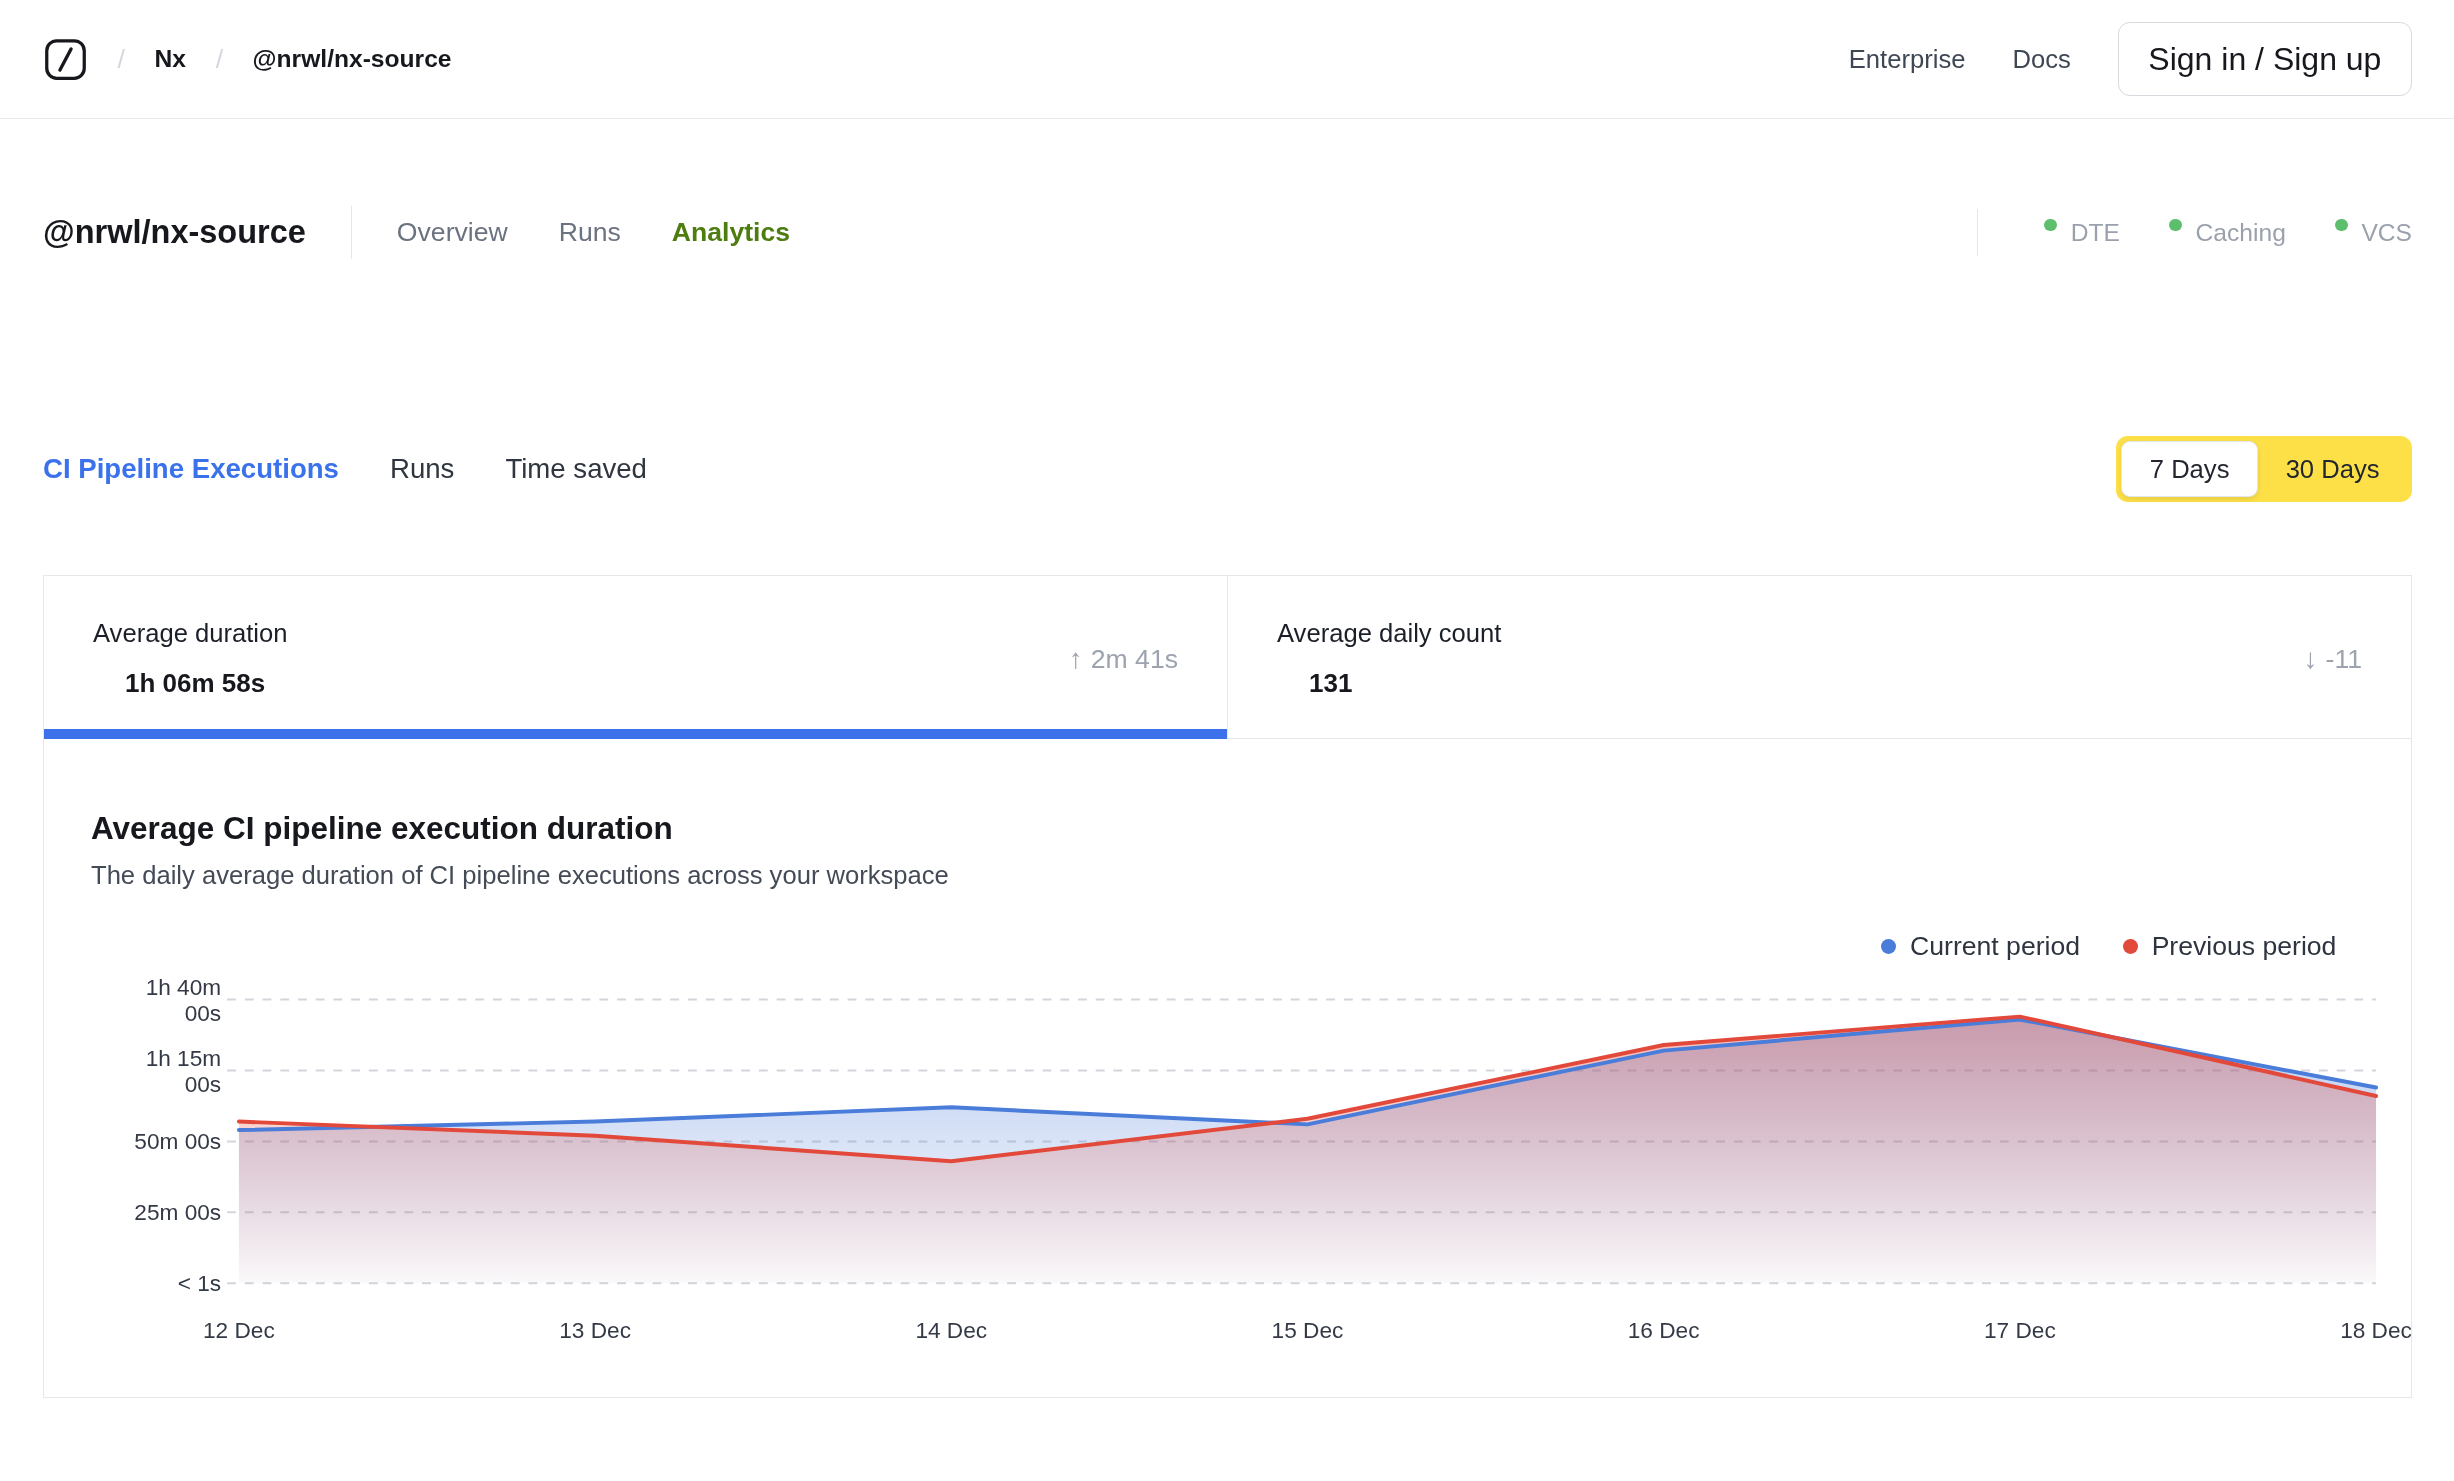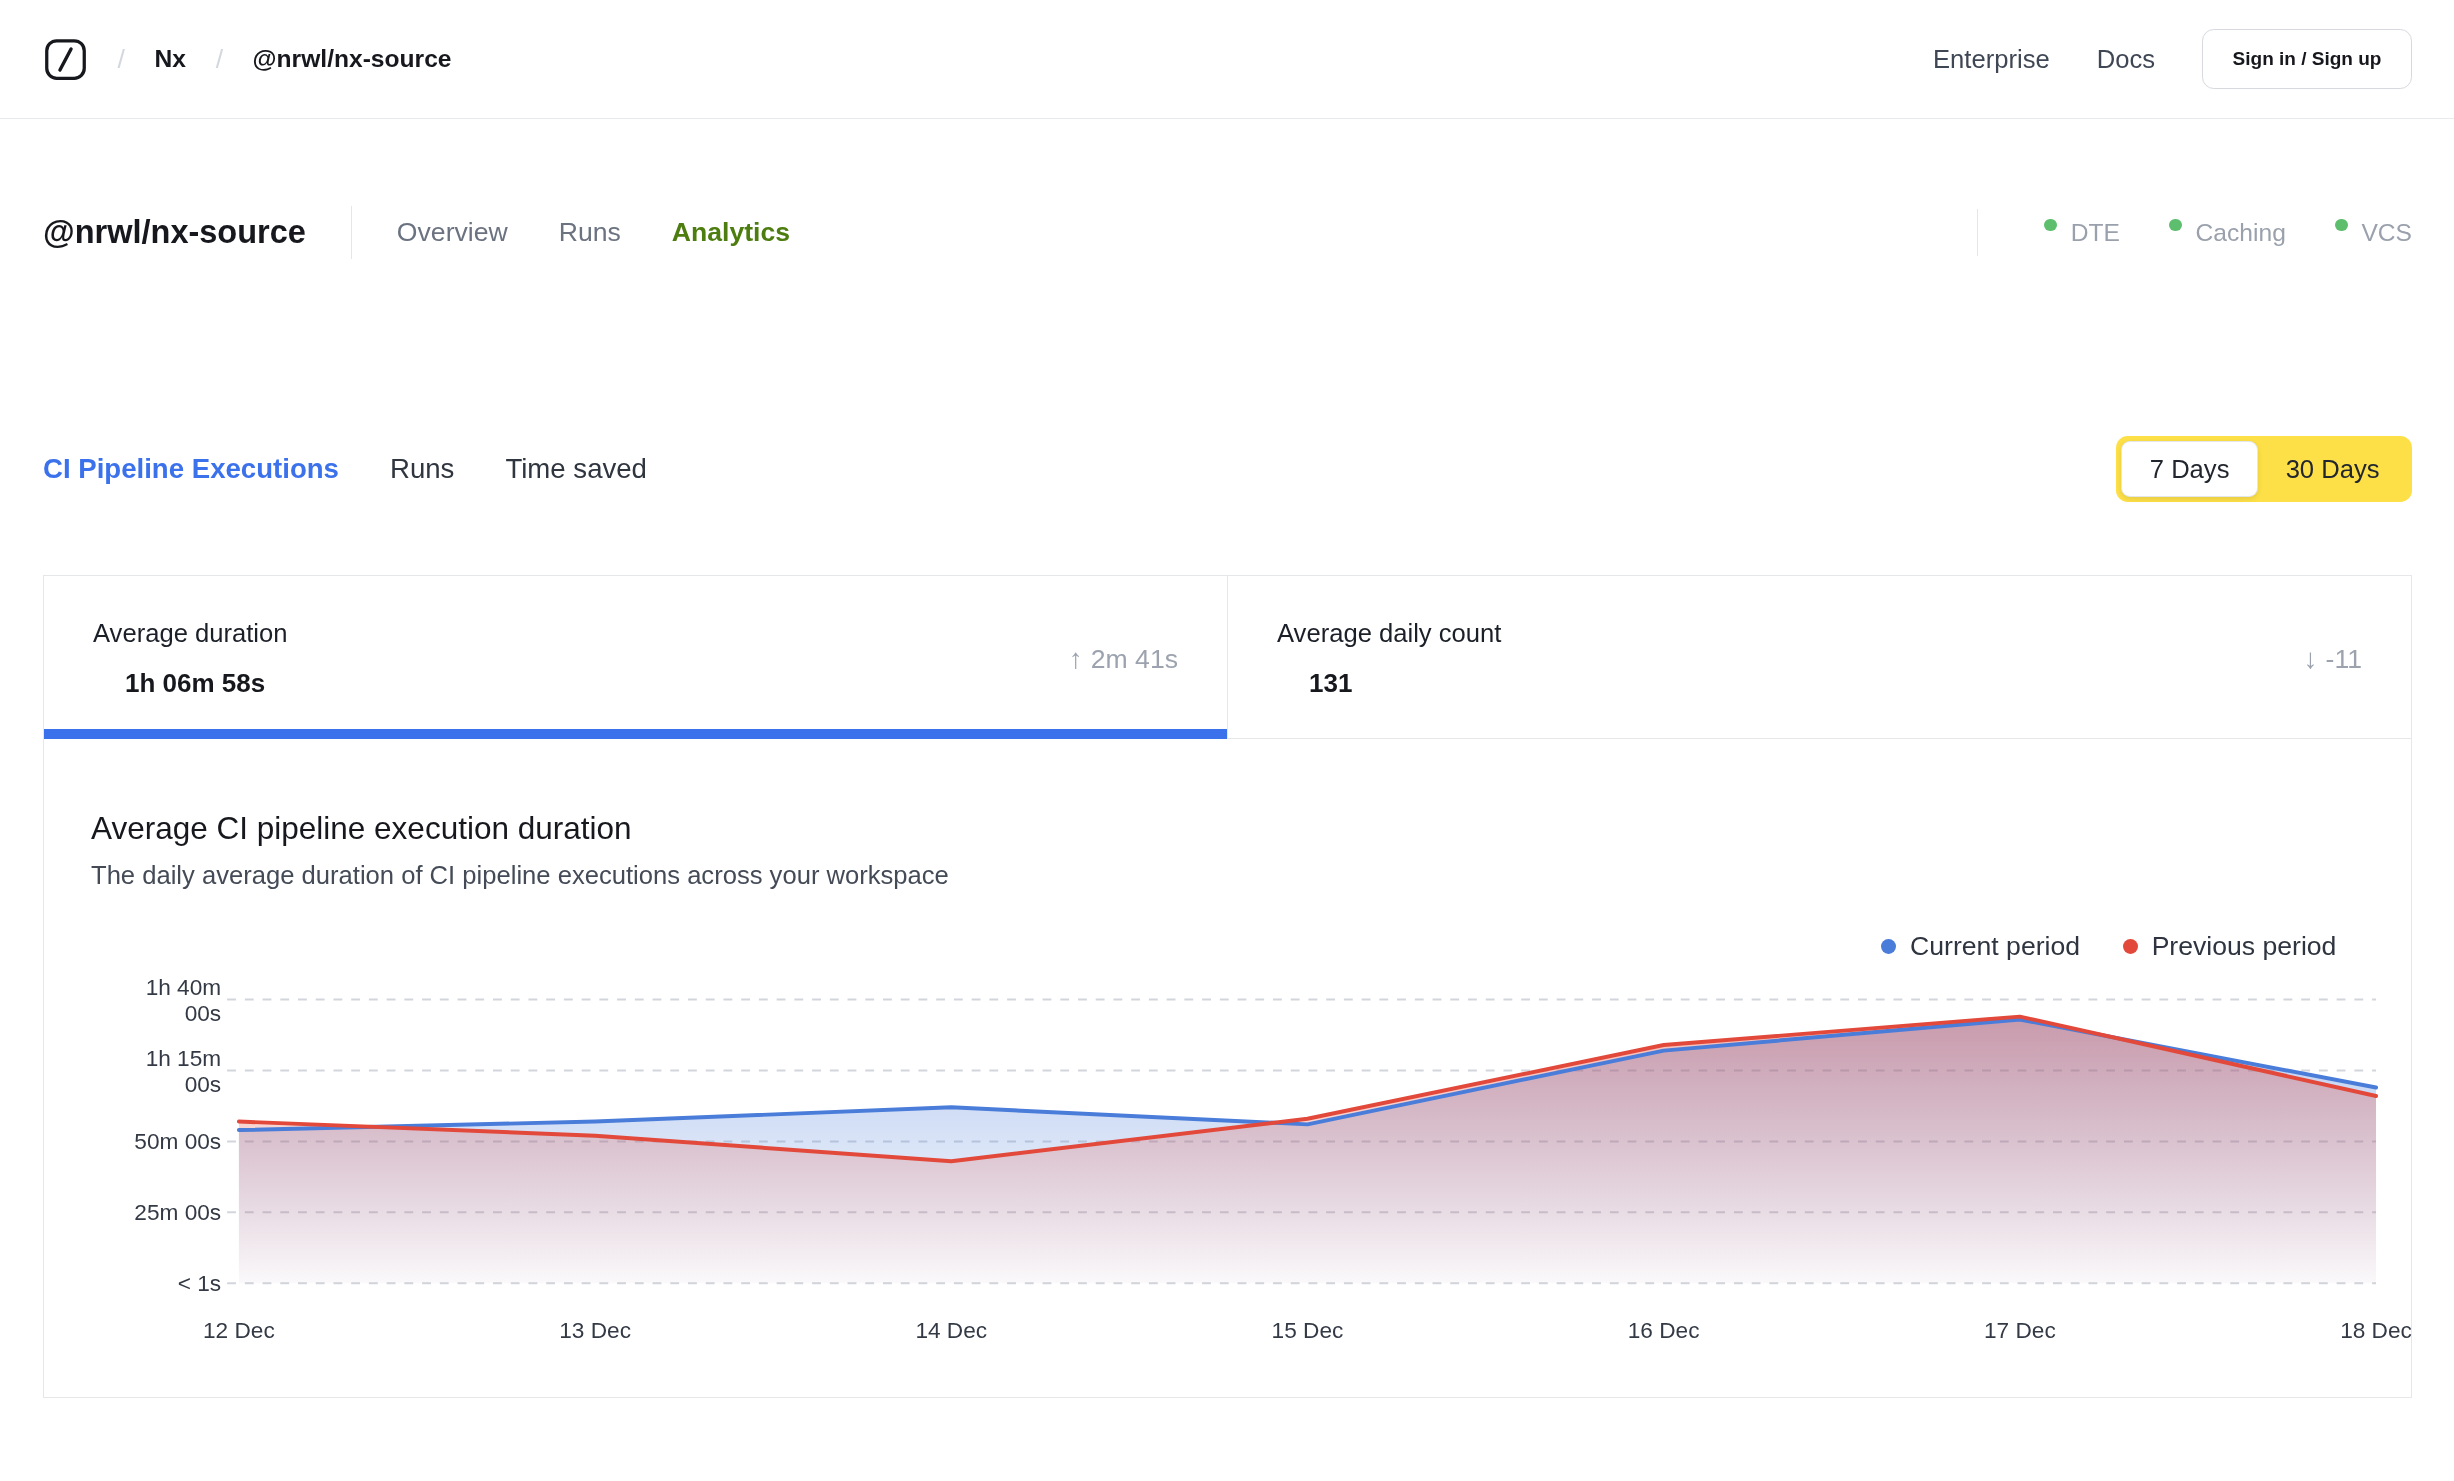--- a/index.html
+++ b/index.html
@@ -11,21 +11,21 @@
     border-bottom:1px solid #e8eaee; }
   .brand { display:flex; align-items:center; gap:29.6px; }
   .logo { width:45px; height:45px; display:block; cursor:pointer; }
   .crumb-sep { color:#d3d7de; font-size:26.6px; font-weight:400; }
   .crumb { font-size:24.6px; color:#16181d; cursor:pointer; }
   .crumb.org { font-weight:600; }
   .crumb.repo { font-weight:700; }
   .nav-right { margin-left:auto; display:flex; align-items:center; gap:47px; }
   .nav-link { font-size:25.6px; color:#3f4754; cursor:pointer; }
   .signin-btn { border:1px solid #d6d9de; border-radius:11.8px; padding:17.7px 29.6px;
-    font-size:19px; font-weight:700; background:#fff; color:#16181d; cursor:pointer;
+    font-size:32px; font-weight:400; background:#fff; color:#16181d; cursor:pointer;
     font-family:"Liberation Sans", sans-serif; }
 
   
   .page-header { display:flex; align-items:center; padding:0 43px; margin-top:87px; }
   .page-title { font-size:32.5px; font-weight:700; }
   .title-divider { width:1px; height:53px; background:#e3e6ea; margin:0 45px; }
   .header-tabs { display:flex; gap:51px; font-size:26.6px; }
   .header-tab { color:#6b7280; cursor:pointer; }
   .header-tab.active { color:#4d7c0f; font-weight:600; }
   .header-right { margin-left:auto; display:flex; align-items:center; gap:49px; }
@@ -51,21 +51,21 @@
   .stat-cell + .stat-cell { border-left:1px solid #e5e7eb; }
   .stat-cell.active::after { content:""; position:absolute; left:0; right:0; bottom:-1px;
     height:9.9px; background:#3b72ec; }
   .stat-label { font-size:25.6px; color:#1b1f27; }
   .stat-value { font-size:26px; font-weight:700; margin-top:19.7px;margin-left:32px; }
   .stat-delta { display:flex; align-items:center; gap:7.9px; font-size:26.6px; color:#9ca3af; }
   .delta-arrow { font-size:27.6px; color:#9ca3af; }
 
   
   .chart-block { padding:71px 49px 35px 47px; }
-  .chart-title { font-size:31.5px; font-weight:400; color:#16181d; }
+  .chart-title { font-size:31.5px; font-weight:700; color:#16181d; }
   .chart-subtitle { font-size:25.6px; color:#444b57; margin-top:13.8px; }
   .legend-row { display:flex; justify-content:flex-end; gap:43px; margin-top:41px; padding-right:25.6px; }
   .legend-item { display:flex; align-items:center; gap:13.8px; font-size:26.6px; color:#2f3540; cursor:pointer; }
   .legend-dot { width:14.8px; height:14.8px; border-radius:50%; background:#888; }
   #chart-svg { display:block; width:2299px; height:390px; margin-top:9.9px; overflow:visible; }
   .gridline { stroke:#d2d6dc; stroke-width:2; stroke-dasharray:9 9; }
   .ytick, .xtick { font-size:23px; fill:#343a45; font-family:"Liberation Sans", sans-serif; }
 </style>
 </head>
 <body>

